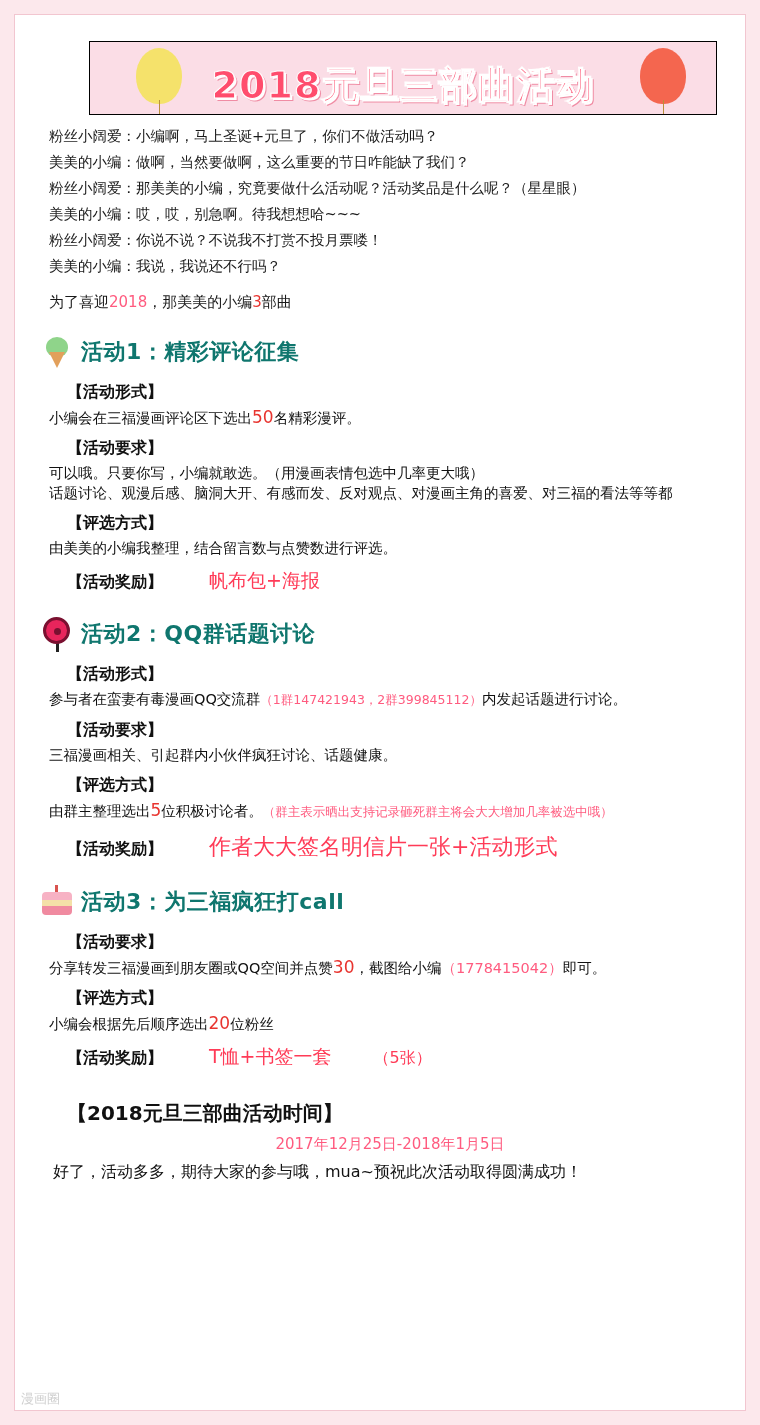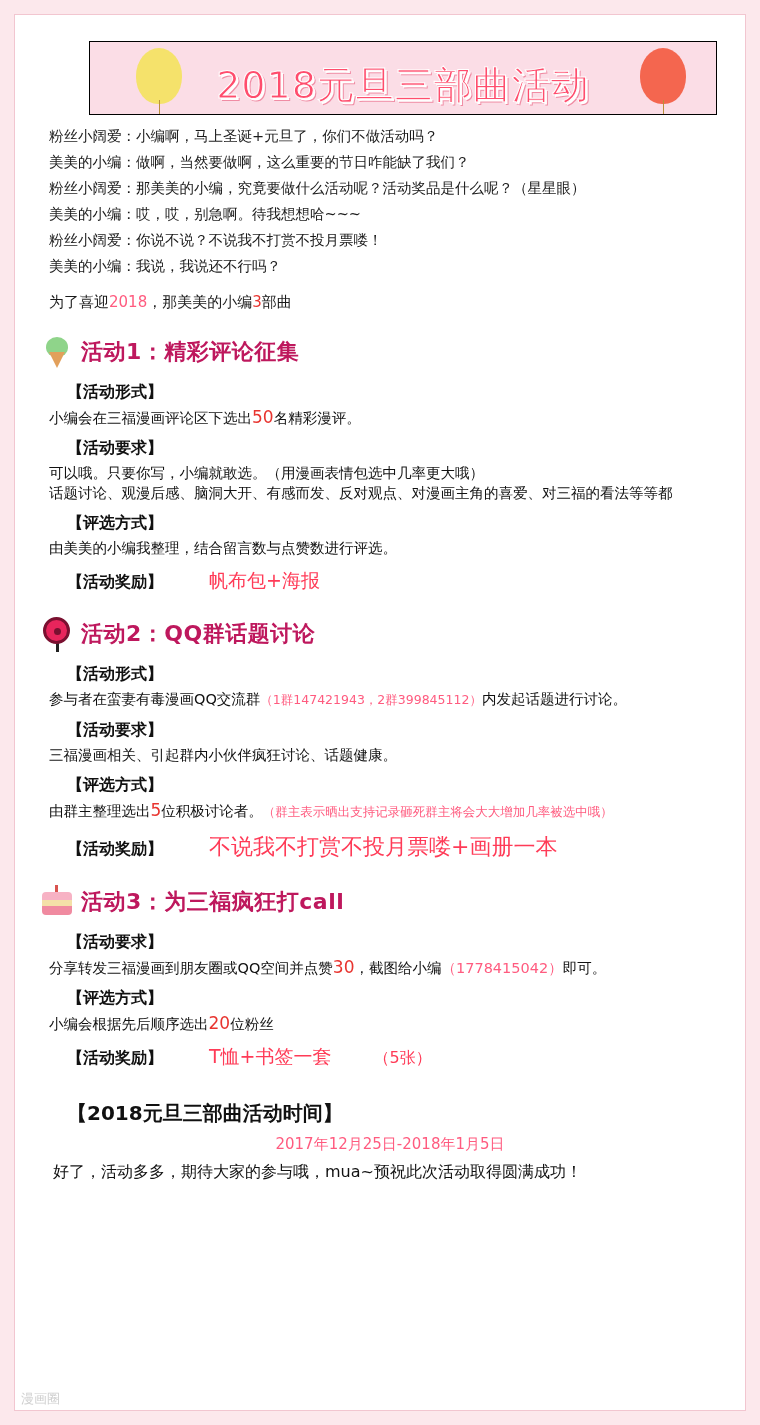--- a/index.html
+++ b/index.html
@@ -30,21 +30,21 @@
     position:relative;
     margin:14px 10px 8px 56px;
     height:74px;
     background:#fbdde6;
     border:1px solid #000;
     box-sizing:border-box;
     display:flex;align-items:center;justify-content:center;
   }
   .banner-title{
     font-family:"DejaVu Sans","Liberation Sans",sans-serif;
-    font-weight:normal;
+    font-weight:bold;
     font-size:38px;
     letter-spacing:1px;
     color:#ff4d6d;
     -webkit-text-stroke:1px #ffffff;
     text-shadow:2px 2px 0 #ffffff, 3px 3px 0 #f08ca4;
     white-space:nowrap;
     margin-top:14px;
   }
   .balloon{
     position:absolute;
@@ -85,21 +85,21 @@
   }
   .sec-emoji{
     width:36px;height:36px;
     margin-right:6px;
     position:relative;
     flex:none;
   }
   .sec-title{
     font-size:22px;
     font-weight:bold;
-    color:#be185d;
+    color:#0f766e;
     letter-spacing:0.5px;
   }
   
   .ic-cone{position:absolute;left:10px;top:18px;width:0;height:0;border-left:8px solid transparent;border-right:8px solid transparent;border-top:16px solid #e2a05b;}
   .ic-ball{position:absolute;left:7px;top:3px;width:22px;height:20px;border-radius:50% 50% 45% 45%;background:#8fd48a;}
   
   .lp-stick{position:absolute;left:17px;top:16px;width:3px;height:20px;background:#222;}
   .lp-ball{position:absolute;left:4px;top:1px;width:27px;height:27px;border-radius:50%;background:#e8255c;border:3px solid #7a1030;box-sizing:border-box;}
   .lp-ball:after{content:"";position:absolute;left:8px;top:8px;width:7px;height:7px;border-radius:50%;background:#7a1030;}
   
@@ -207,21 +207,21 @@
       <span>参与者在蛮妻有毒漫画QQ交流群</span><span class="note">（1群147421943，2群399845112）</span><span>内发起话题进行讨论。</span>
     </div>
     <div class="lbl">【活动要求】</div>
     <div class="body-line">三福漫画相关、引起群内小伙伴疯狂讨论、话题健康。</div>
     <div class="lbl">【评选方式】</div>
     <div class="body-line">
       <span>由群主整理选出</span><span class="num-red">5</span><span>位积极讨论者。</span><span class="note">（群主表示晒出支持记录砸死群主将会大大增加几率被选中哦）</span>
     </div>
     <div class="award">
       <span class="lbl2">【活动奖励】</span>
-      <span class="val big">不说我不打赏不投月票喽+画册一本</span>
+      <span class="val big">作者大大签名明信片一张+活动形式</span>
     </div>
 
     <div class="sec-head">
       <div class="sec-emoji">
         <div class="ck-candle"></div>
           <div class="ck-top"></div>
           <div class="ck-mid"></div>
           <div class="ck-bot"></div>
       </div>
       <div class="sec-title">活动3：为三福疯狂打call</div>

